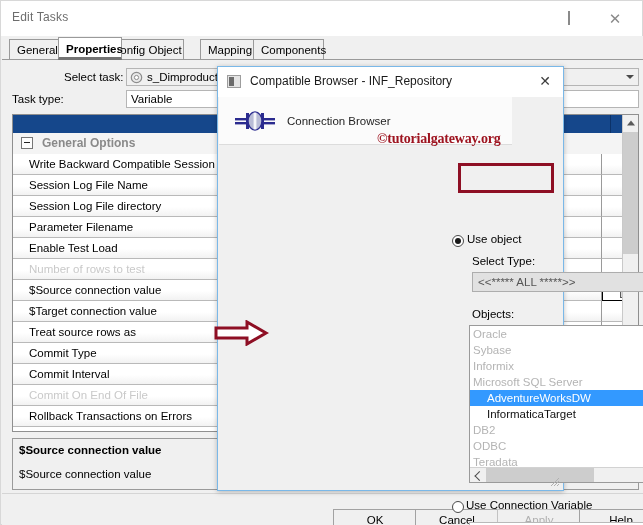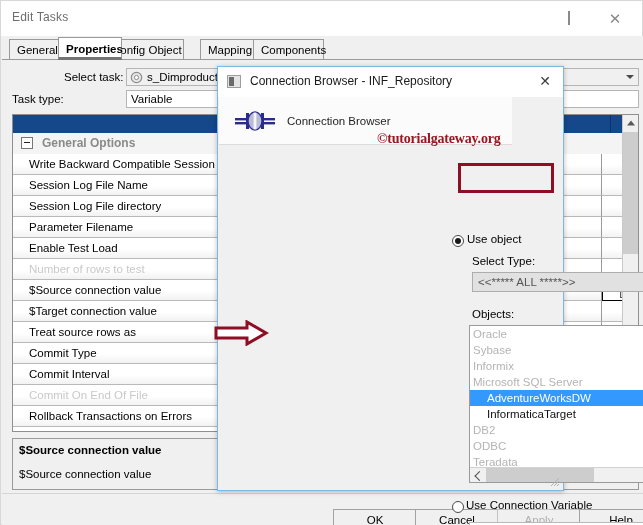--- a/index.html
+++ b/index.html
@@ -449,21 +449,21 @@
       <div class="dlg-btn" style="left:413px; top:5px;">Cancel</div>
       <div class="dlg-btn disabled" style="left:495px; top:5px;">Apply</div>
       <div class="dlg-btn" style="left:577px; top:5px;">Help</div>
     </div>
   </div>
 
   <div class="cb-dialog">
 
     <div class="cb-title">
       <span class="ico"></span>
-      <span class="ttxt">Connection Browser - INF_Repository</span>
+      <span class="ttxt">Compatible Browser - INF_Repository</span>
       <span class="cbclose">
           <span>✕</span>
         </span>
     </div>
 
     <div class="cb-head">
       <span class="cbicon">
         <svg width="40" height="24" viewBox="0 0 40 24">
           <rect x="0" y="9" width="11" height="2.4" fill="#2b2b8f"></rect>
           <rect x="0" y="13" width="11" height="2.4" fill="#2b2b8f"></rect>

